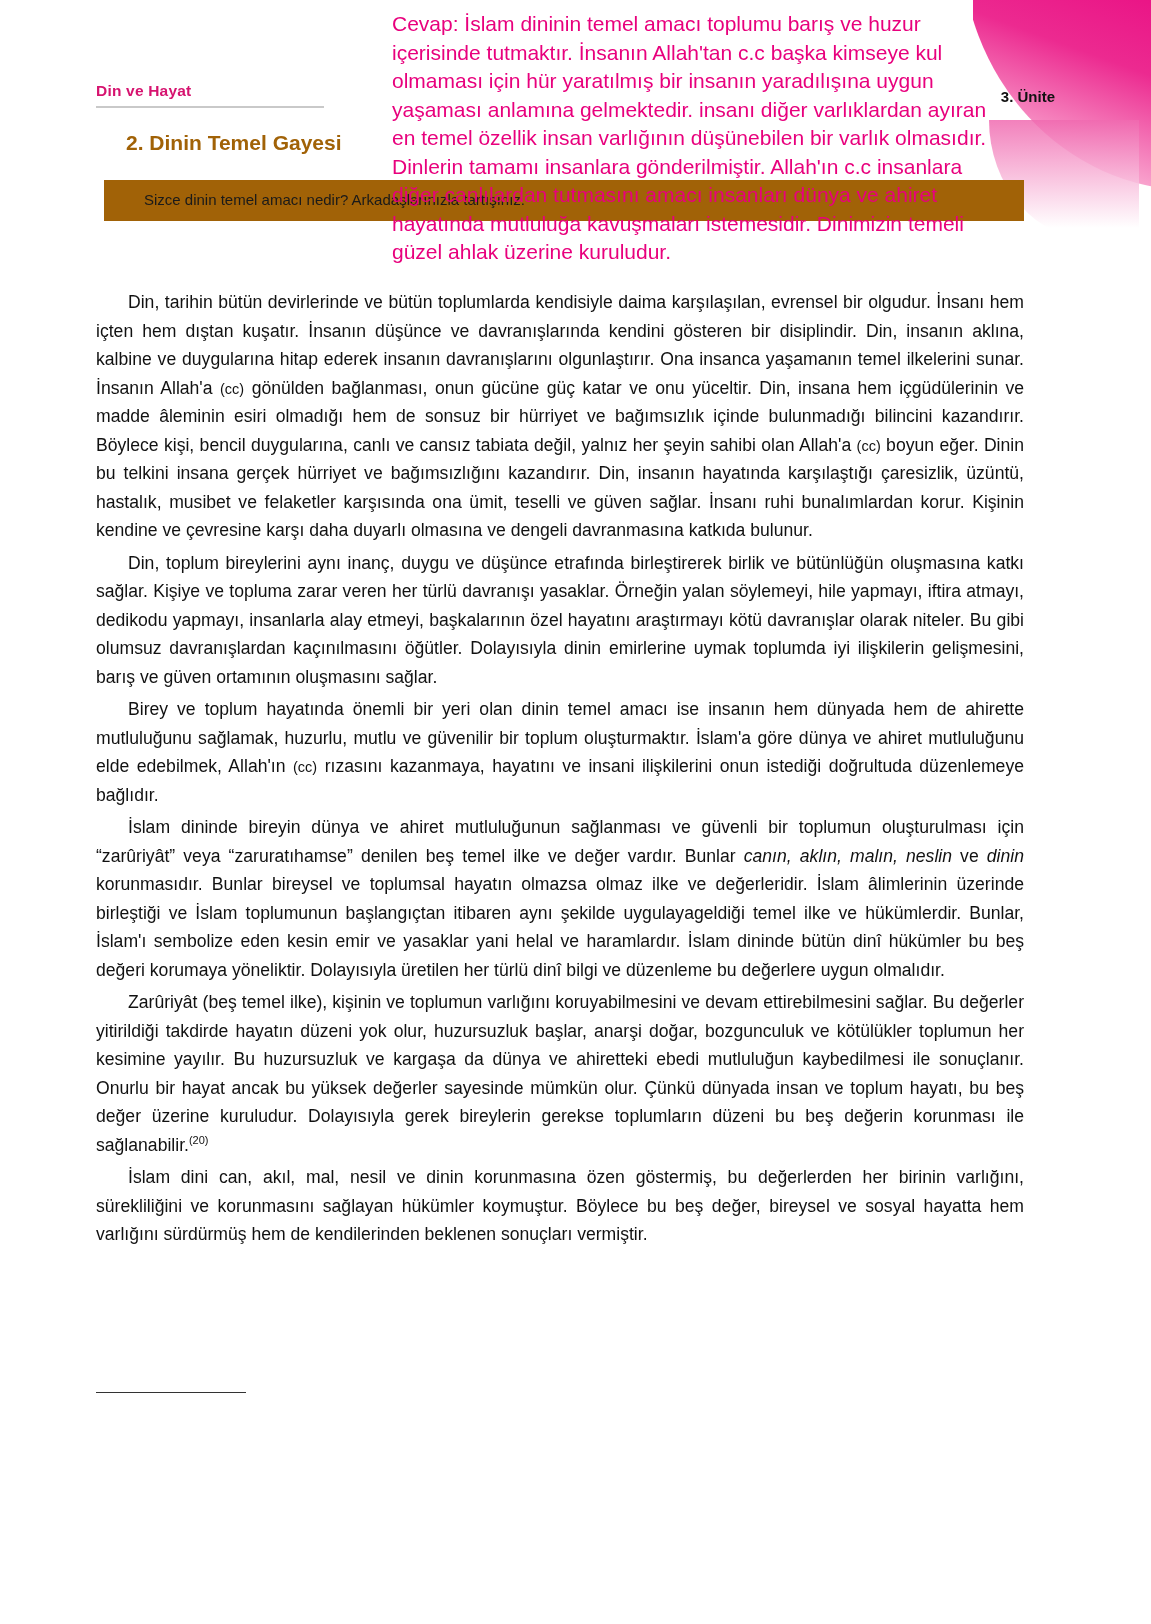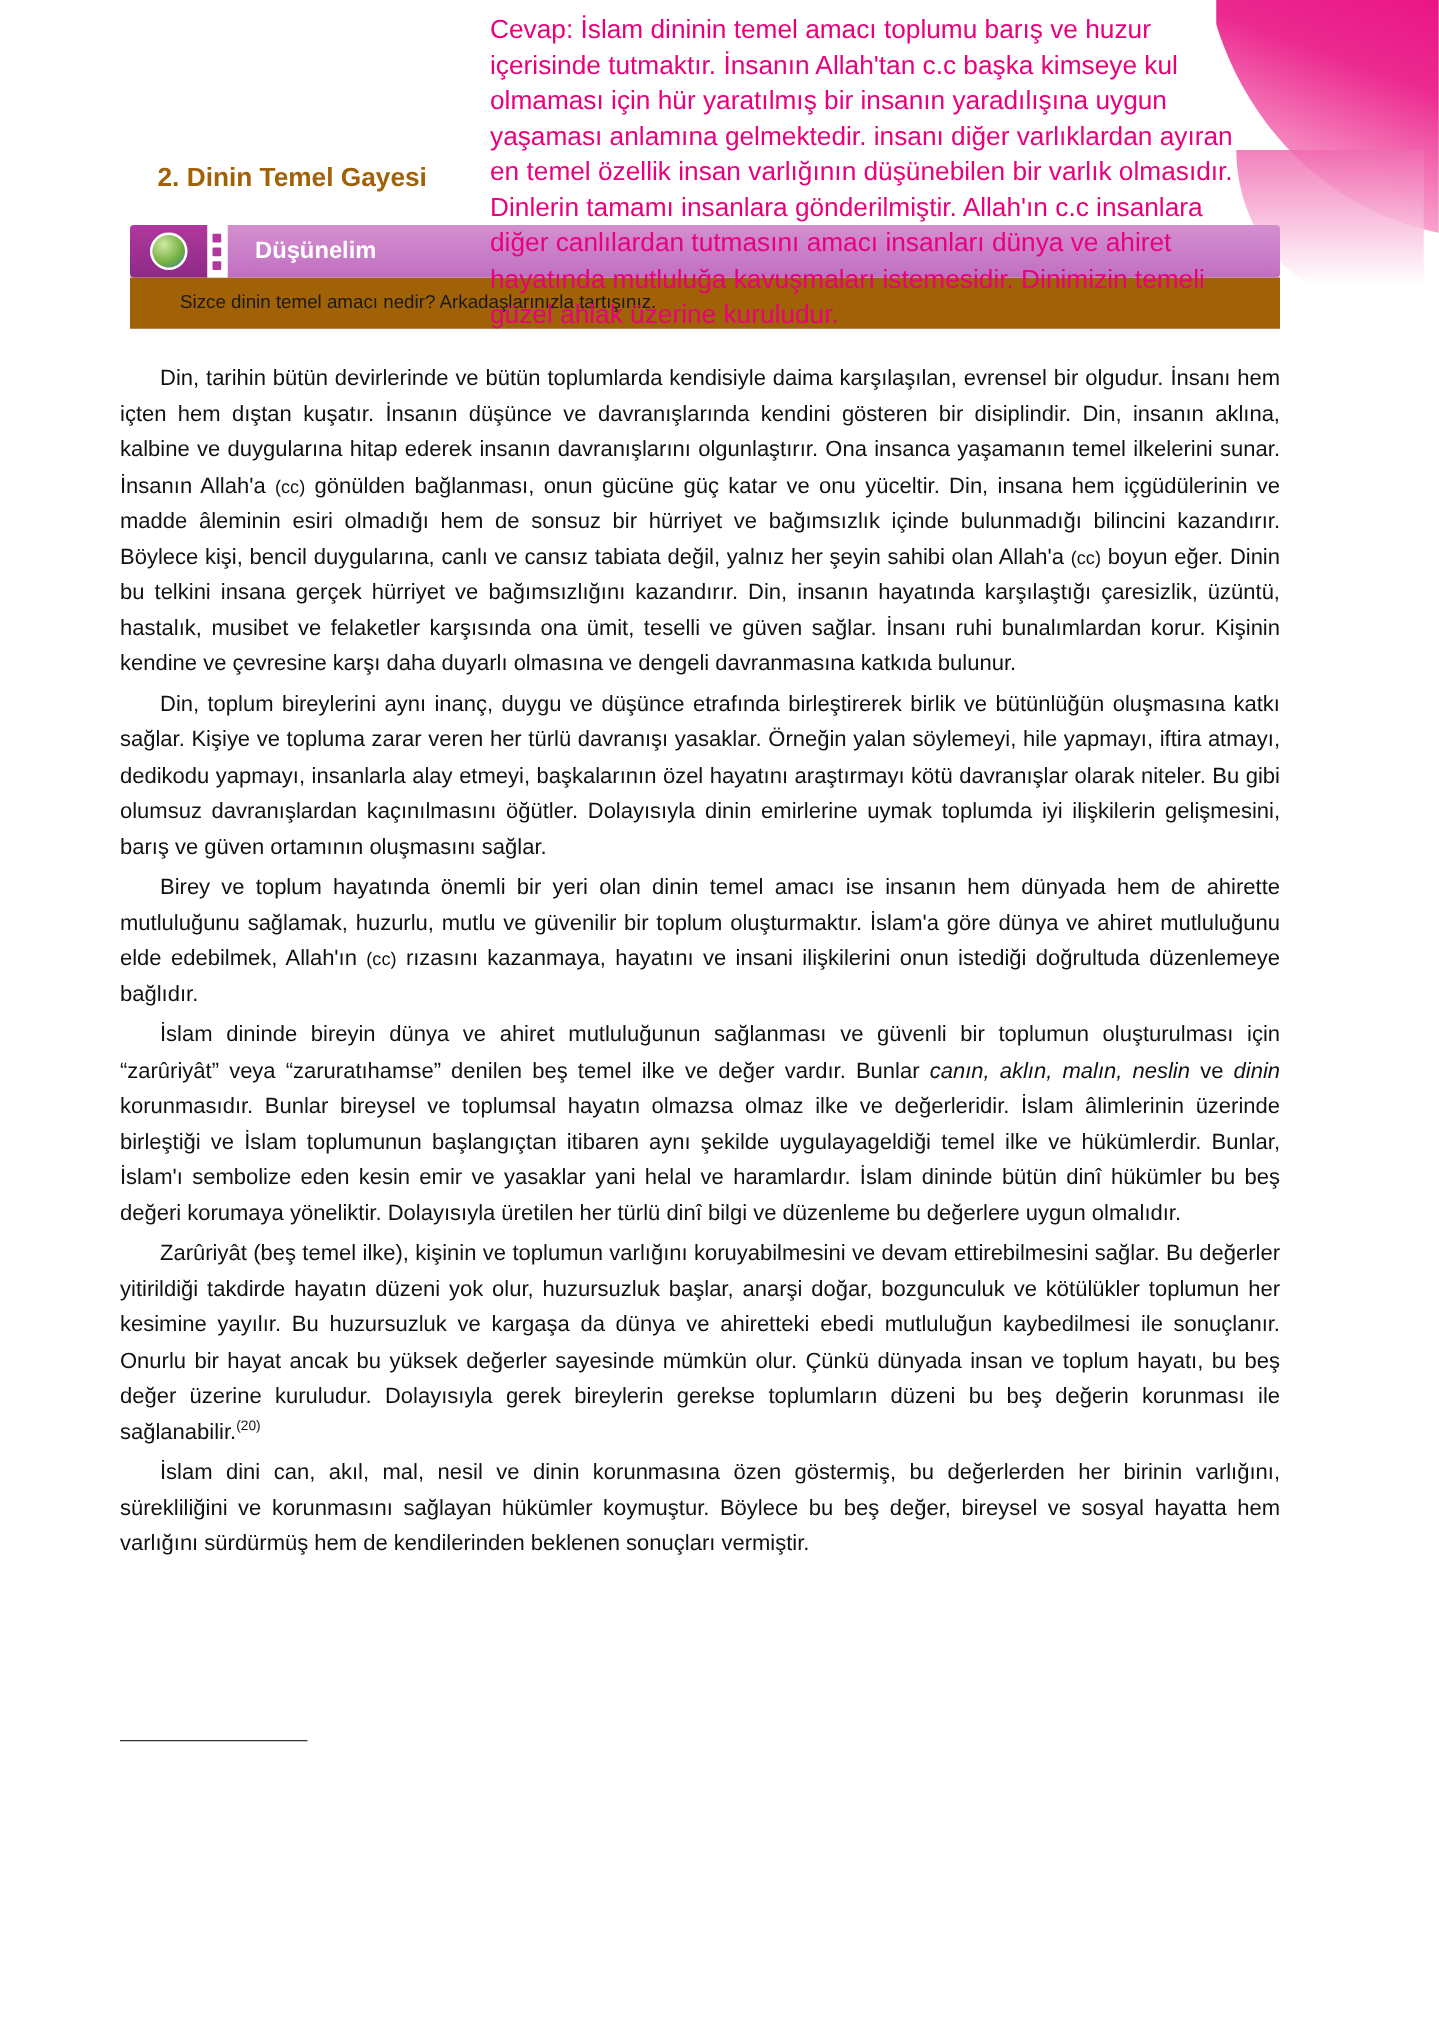--- a/index.html
+++ b/index.html
@@ -248,35 +248,31 @@
 </head>
 <body>
 
 <div class="page">
 
   <div class="corner-deco">
     <div class="blob"></div>
     <div class="blob2"></div>
   </div>
 
+  <div class="unit-wrap">
+    <div class="header-left">
+      <div class="chapter-label">Din ve Hayat</div>
+      <div class="chapter-rule"></div>
+    </div>
+    <div class="unit-label" style="right:96px;">3. Ünite</div>
+  </div>
 
   <div class="section-title">2. Dinin Temel Gayesi</div>
 
   <div class="think-box">
-    <div class="think-head">
-      <div class="think-icon">
-        <div class="ball"></div>
-      </div>
-      <div class="think-bars">
-        <i></i>
-          <i></i>
-          <i></i>
-      </div>
-      <div class="think-title">Düşünelim</div>
-    </div>
     <div class="think-body">Sizce dinin temel amacı nedir? Arkadaşlarınızla tartışınız.</div>
   </div>
 
   <div class="annotation">Cevap: İslam dininin temel amacı toplumu barış ve huzur içerisinde tutmaktır. İnsanın Allah'tan c.c başka kimseye kul olmaması için hür yaratılmış bir insanın yaradılışına uygun yaşaması anlamına gelmektedir. insanı diğer varlıklardan ayıran en temel özellik insan varlığının düşünebilen bir varlık olmasıdır. Dinlerin tamamı insanlara gönderilmiştir. Allah'ın c.c insanlara diğer canlılardan tutmasını amacı insanları dünya ve ahiret hayatında mutluluğa kavuşmaları istemesidir. Dinimizin temeli güzel ahlak üzerine kuruludur.</div>
 
   <div class="content">
     <p><span>Din, tarihin bütün devirlerinde ve bütün toplumlarda kendisiyle daima karşılaşılan, evrensel bir olgudur. İnsanı hem içten hem dıştan kuşatır. İnsanın düşünce ve davranışlarında kendini gösteren bir disiplindir. Din, insanın aklına, kalbine ve duygularına hitap ederek insanın davranışlarını olgunlaştırır. Ona insanca yaşamanın temel ilkelerini sunar. İnsanın Allah'a </span><span class="sm">(cc)</span><span> gönülden bağlanması, onun gücüne güç katar ve onu yüceltir. Din, insana hem içgüdülerinin ve madde âleminin esiri olmadığı hem de sonsuz bir hürriyet ve bağımsızlık içinde bulunmadığı bilincini kazandırır. Böylece kişi, bencil duygularına, canlı ve cansız tabiata değil, yalnız her şeyin sahibi olan Allah'a </span><span class="sm">(cc)</span><span> boyun eğer. Dinin bu telkini insana gerçek hürriyet ve bağımsızlığını kazandırır. Din, insanın hayatında karşılaştığı çaresizlik, üzüntü, hastalık, musibet ve felaketler karşısında ona ümit, teselli ve güven sağlar. İnsanı ruhi bunalımlardan korur. Kişinin kendine ve çevresine karşı daha duyarlı olmasına ve dengeli davranmasına katkıda bulunur.</span></p>
 
     <p>Din, toplum bireylerini aynı inanç, duygu ve düşünce etrafında birleştirerek birlik ve bütünlüğün oluşmasına katkı sağlar. Kişiye ve topluma zarar veren her türlü davranışı yasaklar. Örneğin yalan söylemeyi, hile yapmayı, iftira atmayı, dedikodu yapmayı, insanlarla alay etmeyi, başkalarının özel hayatını araştırmayı kötü davranışlar olarak niteler. Bu gibi olumsuz davranışlardan kaçınılmasını öğütler. Dolayısıyla dinin emirlerine uymak toplumda iyi ilişkilerin gelişmesini, barış ve güven ortamının oluşmasını sağlar.</p>
 

